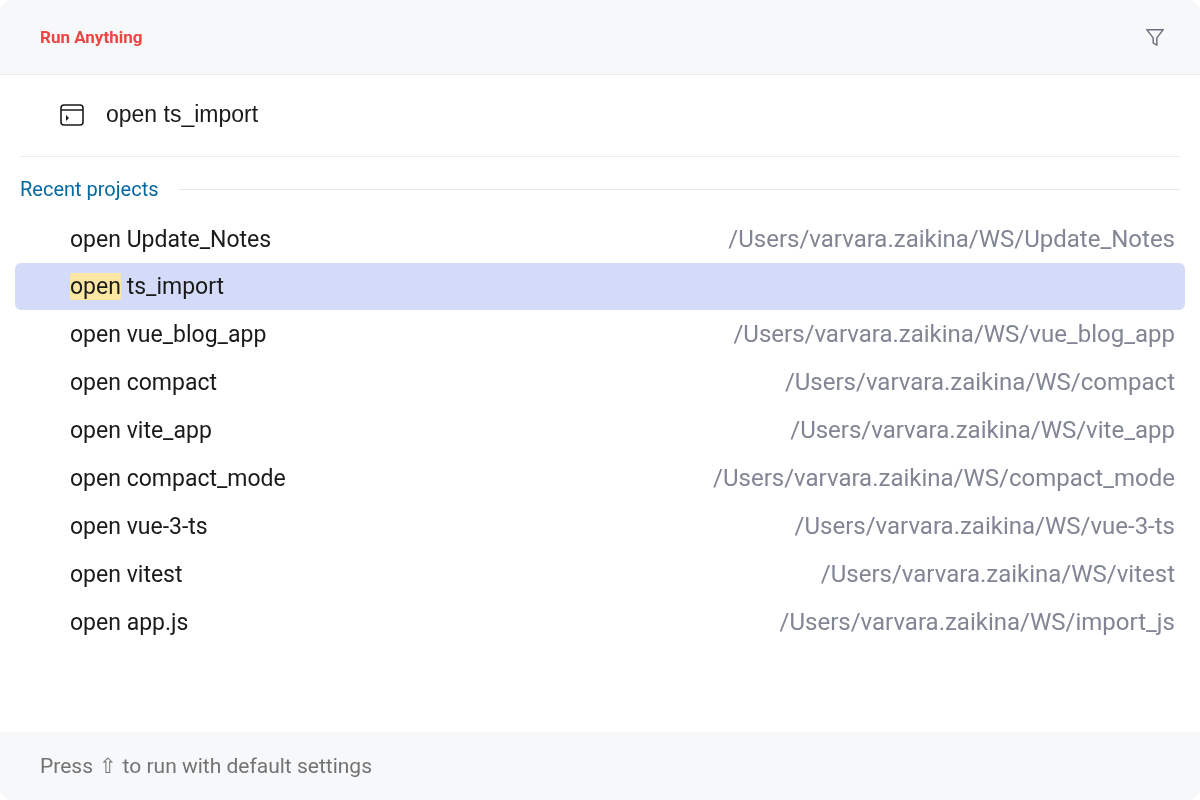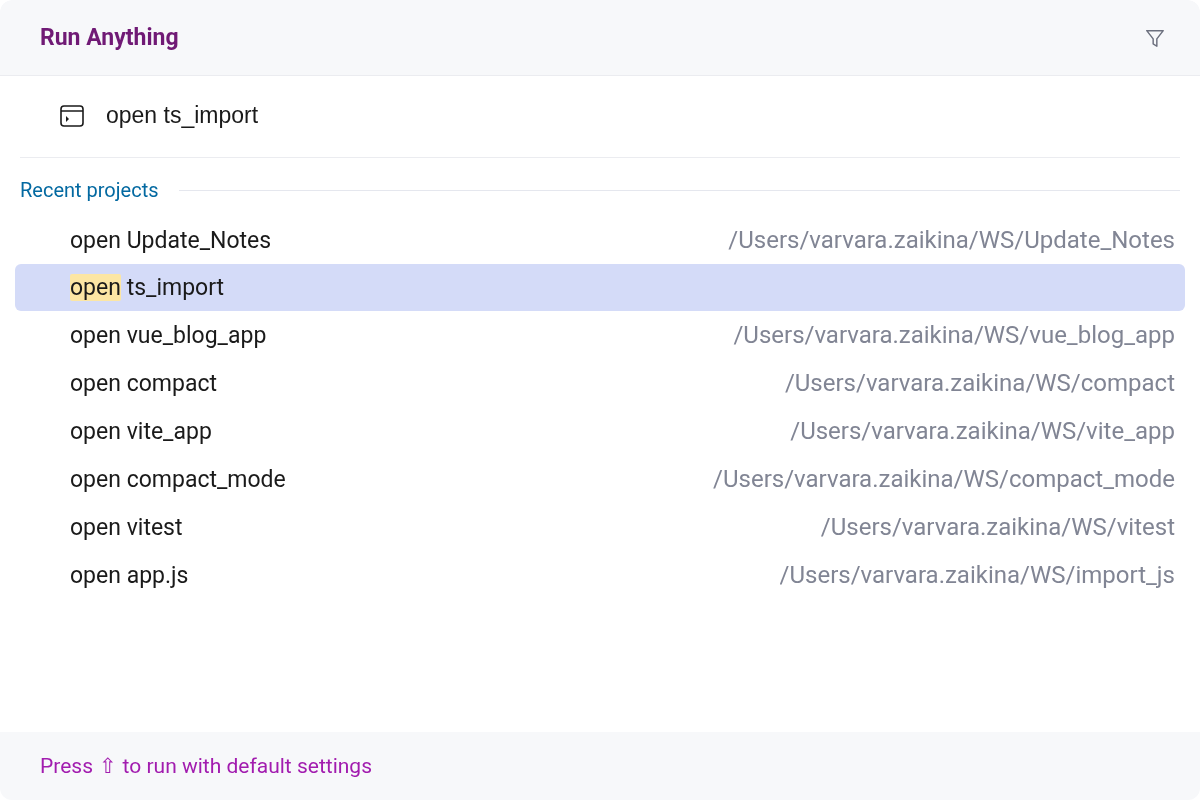--- a/index.html
+++ b/index.html
@@ -21,23 +21,23 @@
     .header {
       background: #f7f8fa;
       padding: 24px 32px 24px 40px;
       display: flex;
       align-items: center;
       justify-content: space-between;
       border-bottom: 1px solid #ebecf0;
       border-radius: 12px 12px 0 0;
     }
     .header-title {
-      font-size: 23px;
+      font-size: 17px;
       font-weight: 700;
-      color: #701a75;
+      color: #ef4444;
     }
     .filter-icon {
       width: 26px;
       height: 26px;
       display: flex;
       align-items: center;
       justify-content: center;
       cursor: pointer;
       color: #6c707e;
     }
@@ -113,21 +113,21 @@
       overflow: hidden;
       text-overflow: ellipsis;
     }
     .result-row.selected .result-path {
       color: #4a4f5e;
     }
     .footer {
       background: #f7f8fa;
       padding: 22px 40px;
       font-size: 21px;
-      color: #a21caf;
+      color: #737373;
       display: flex;
       align-items: center;
       gap: 6px;
     }
     .footer .key {
       font-size: 21px;
     }
   </style>
 </head>
 <body>
@@ -176,20 +176,24 @@
     </div>
     <div class="result-row">
       <span class="result-command"><span>open</span><span> vite_app</span></span>
       <span class="result-path">/Users/varvara.zaikina/WS/vite_app</span>
     </div>
     <div class="result-row">
       <span class="result-command"><span>open</span><span> compact_mode</span></span>
       <span class="result-path">/Users/varvara.zaikina/WS/compact_mode</span>
     </div>
     <div class="result-row">
+      <span class="result-command"><span>open</span><span> vue-3-ts</span></span>
+      <span class="result-path">/Users/varvara.zaikina/WS/vue-3-ts</span>
+    </div>
+    <div class="result-row">
       <span class="result-command"><span>open</span><span> vitest</span></span>
       <span class="result-path">/Users/varvara.zaikina/WS/vitest</span>
     </div>
     <div class="result-row">
       <span class="result-command"><span>open</span><span> app.js</span></span>
       <span class="result-path">/Users/varvara.zaikina/WS/import_js</span>
     </div>
   </div>
 
 <div class="footer">

